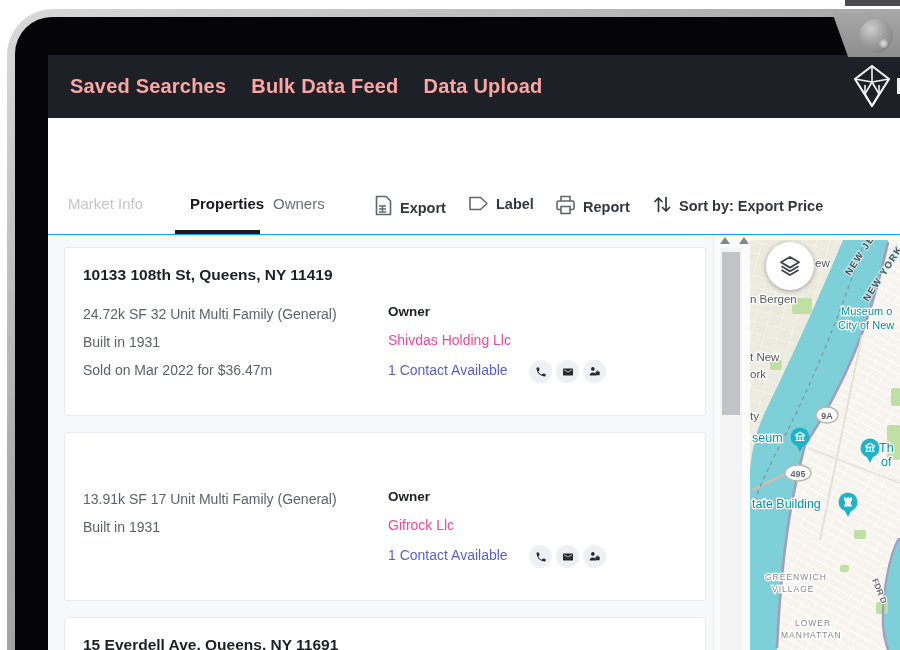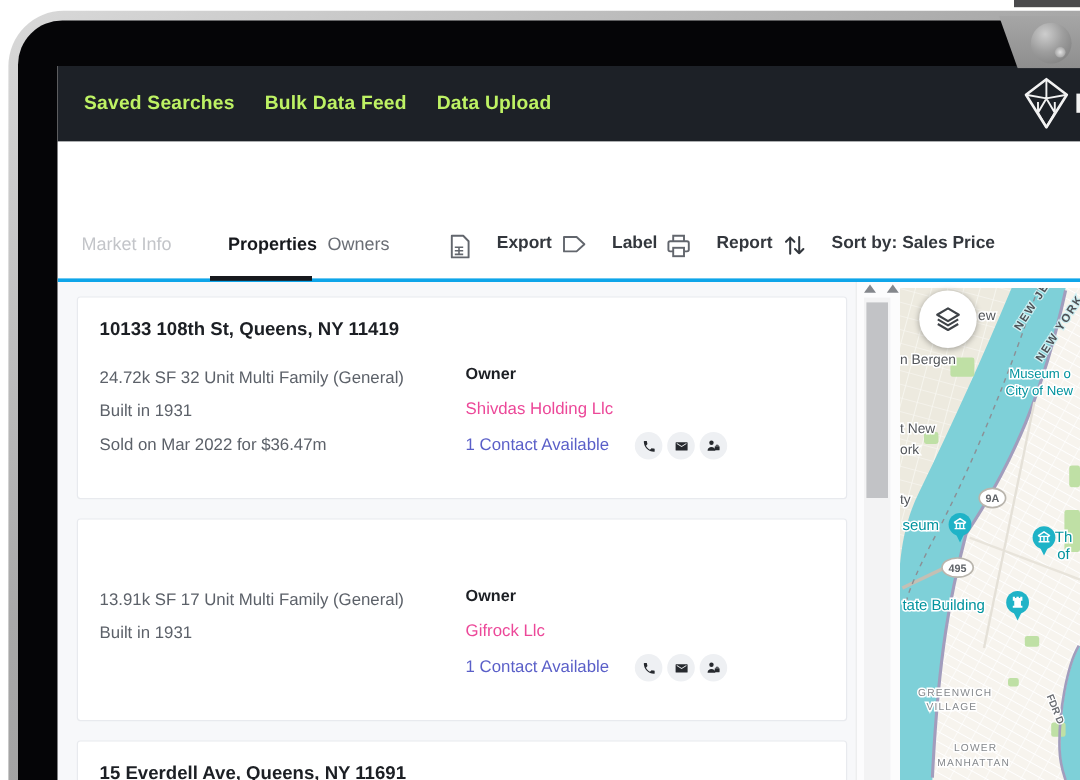--- a/index.html
+++ b/index.html
@@ -18,21 +18,21 @@
     background:radial-gradient(circle at 35% 28%, #cdcdcd, #9e9e9e 45%, #7a7a7a 95%); }
   .cam-glint { position:absolute; left:879px; top:39px; width:9px; height:9px; border-radius:50%;
     background:radial-gradient(circle,#e3e3e3,#9e9e9e 80%); }
 
   
   .screen { position:absolute; left:48px; top:55px; width:852px; height:595px; background:#ffffff; overflow:hidden; }
 
   
   .topnav { position:absolute; left:0; top:0; width:852px; height:63px; background:#1d2127;
     display:flex; align-items:center; padding-left:22px; gap:25px; }
-  .topnav .nav-item { color:#bef264; font-size:16px; font-weight:600; letter-spacing:.2px; cursor:pointer; }
+  .topnav .nav-item { color:#fca5a5; font-size:20px; font-weight:600; letter-spacing:.2px; cursor:pointer; }
   .brand-logo { position:absolute; left:804px; top:9px; width:40px; height:44px; }
   .brand-sliver { position:absolute; left:849px; top:23px; width:3px; height:16px; background:#f2f2f2; }
 
   
   .search-row { position:absolute; left:0; top:63px; width:852px; height:62px; background:#fff; }
   .search-icon { position:absolute; left:27px; top:84px; }
   .search-input { position:absolute; left:56px; top:80px; width:282px; height:32px; border:none; outline:none;
     font-family:"Liberation Sans",sans-serif; font-size:15px; color:#3f434a; background:transparent; }
   .search-input::placeholder { color:#b4b8bf; }
   .search-underline { position:absolute; left:9px; top:116px; width:331px; height:1px; background:#d4d5d8; }
@@ -40,27 +40,27 @@
     display:flex; align-items:center; padding:0 11px; }
   .chip-text { font-size:13.5px; color:#3f434a; white-space:nowrap; }
   .chip-x { margin-left:9px; font-size:15px; color:#6d7177; cursor:pointer; line-height:1; }
   .more-filters { position:absolute; left:652px; top:86px; font-size:14.5px; color:#3f434a; cursor:pointer; }
   .filter-icon { position:absolute; left:757px; top:87px; cursor:pointer; }
   .clear-x { position:absolute; left:806px; top:88px; cursor:pointer; }
   .clear-label { position:absolute; left:828px; top:87px; width:24px; overflow:hidden; white-space:nowrap;
     font-size:14.5px; font-weight:700; color:#17191d; cursor:pointer; }
 
   
-  .tabs-row { position:absolute; left:0; top:125px; width:852px; height:55px; background:#fff; border-bottom:3px solid #0ea5e9;padding-left:16px; }
+  .tabs-row { position:absolute; left:0; top:125px; width:852px; height:55px; background:#fff; border-bottom:1px solid #0ea5e9;padding-left:16px; }
   .tab { position:absolute; top:15px; font-size:15px; cursor:pointer; }
   .tab-market { left:20px; color:#c3c5c9; }
   .tab-properties { left:130px; color:#17191d; font-weight:700;margin-left:12px; }
   .tab-owners { left:225px; color:#6a6e75; }
   .tab-underline { position:absolute; left:127px; top:50px; width:85px; height:4px; background:#17191d; }
-  .tool { position:absolute; top:15px; display:flex; align-items:flex-start; gap:21px; cursor:pointer;
+  .tool { position:absolute; top:15px; display:flex; align-items:flex-end; gap:7px; cursor:pointer;
     font-size:14.5px; font-weight:600; color:#33373d; }
   .tool-export { left:326px; } .tool-label { left:420px; } .tool-report { left:507px; } .tool-sort { left:604px; }
 
   
   .list-panel { position:absolute; left:0; top:180px; width:665px; height:415px; background:#f7f8fa; overflow:hidden; }
   .card { position:absolute; left:16px; width:642px; height:169px; background:#ffffff; border:1px solid #e8eaee; border-radius:3px; }
   .card1 { top:12px; } .card2 { top:197px; } .card3 { top:382px; }
   .card-address { position:absolute; left:18px; top:18px; font-size:15.5px; font-weight:700; color:#1c1f24; }
   .card-line { position:absolute; left:18px; font-size:14px; color:#5c6169; }
   .cl-0 { top:58px; } .cl-1 { top:86px; } .cl-2 { top:114px; }
@@ -153,21 +153,21 @@
           <rect x="2" y="6" width="17" height="8.5" rx="1.5" fill="none" stroke="#62666d" stroke-width="1.6"></rect>
           <rect x="6" y="11.5" width="9" height="7" fill="#fff" stroke="#62666d" stroke-width="1.6"></rect>
         </svg>
         <span>Report</span>
       </div>
       <div class="tool tool-sort">
         <svg width="20" height="19" viewBox="0 0 20 19">
           <path d="M6.5 16.5 V3 M6.5 3 L3 6.5 M6.5 3 L10 6.5" fill="none" stroke="#33373d" stroke-width="1.7" stroke-linecap="round" stroke-linejoin="round"></path>
           <path d="M14 2.5 V16 M14 16 L10.5 12.5 M14 16 L17.5 12.5" fill="none" stroke="#33373d" stroke-width="1.7" stroke-linecap="round" stroke-linejoin="round"></path>
         </svg>
-        <span>Sort by: Sales Price</span>
+        <span>Sort by: Export Price</span>
       </div>
     </div>
 
     <div class="list-panel">
 
       <div class="card card1">
         <div class="card-address">10133 108th St, Queens, NY 11419</div>
         <div class="card-line cl-0">24.72k SF 32 Unit Multi Family (General)</div>
         <div class="card-line cl-1">Built in 1931</div>
         <div class="card-line cl-2">Sold on Mar 2022 for $36.47m</div>

